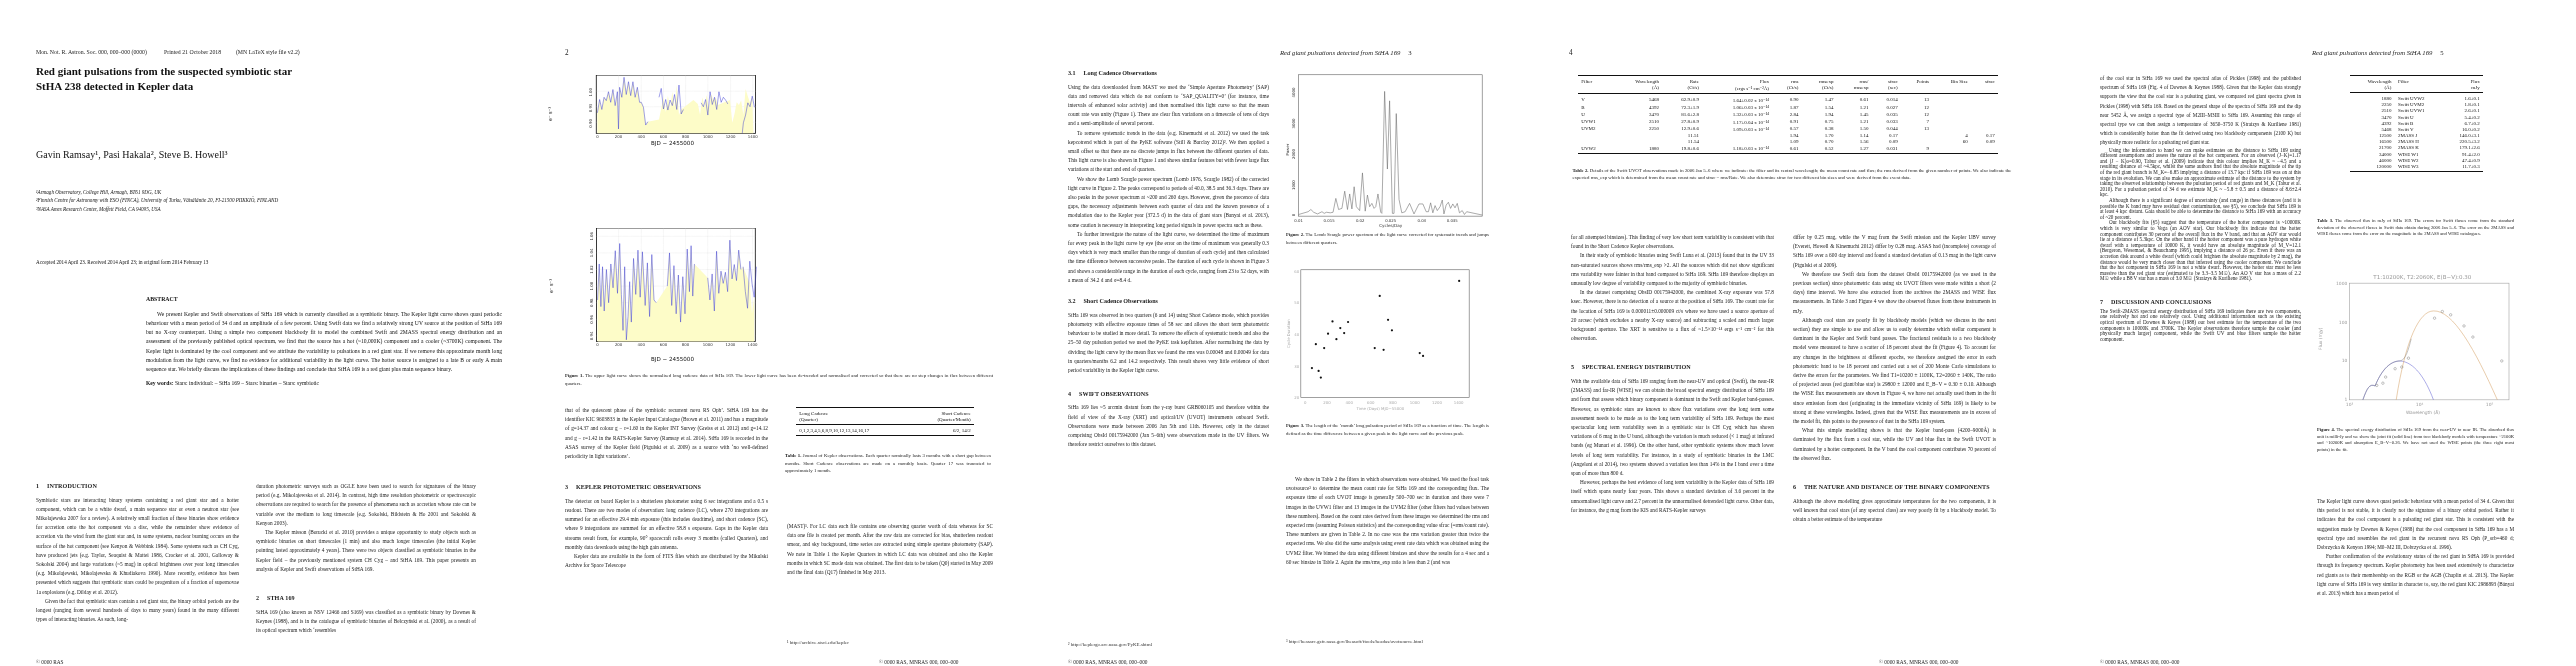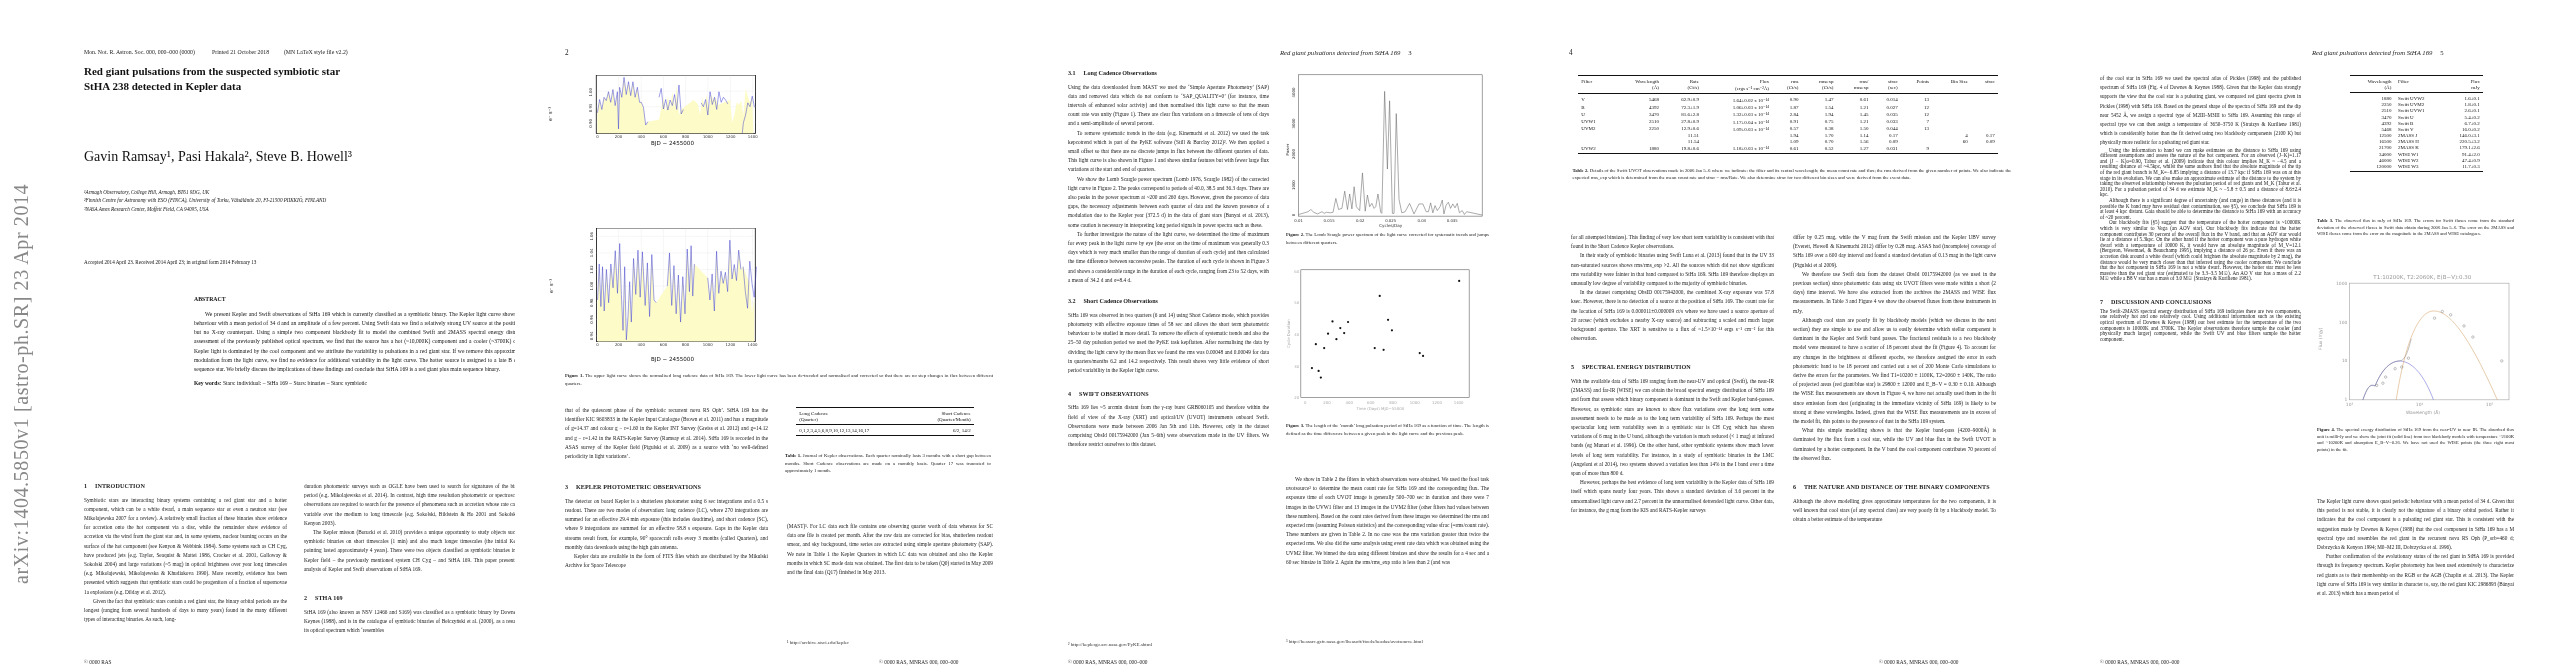--- a/index.html
+++ b/index.html
@@ -1,37 +1,37 @@
 <!DOCTYPE html>
 <html style="font-size:9px"><head>
 <meta charset="utf-8">
 <style>
   * { box-sizing: border-box; margin: 0; padding: 0; }
   html, body { width: 2576px; height: 667px; background: #fff; overflow: hidden; }
   body { font-family: "Liberation Serif", "DejaVu Serif", serif; color: #111; position: relative; }
   .page { position: absolute; top: 0; width: 515px; height: 667px; background: #fff; overflow: hidden; }
-  .p1 { left: 0; margin-left: 48px; } .p2 { left: 515px; } .p3 { left: 1030px; } .p4 { left: 1546px; } .p5 { left: 2061px; }
+  .p1 { left: 0; } .p2 { left: 515px; } .p3 { left: 1030px; } .p4 { left: 1546px; } .p5 { left: 2061px; }
   .runhead { position: absolute; top: 49px; font-size: 5.8px; color: #222; }
   .runhead-right { font-style: italic; font-size: 6.7px; }
   .pagenum { font-style: normal; margin-left: 7.8px; }
   .col { position: absolute; font-size: 5.3px; line-height: 9.2px; text-align: justify; color: #1a1a1a; }
   .col p { text-indent: 9px; margin: 0; }
   .col p.noindent { text-indent: 0; }
   .sec { font-weight: bold; font-size: 6.1px; margin: 10px 0 4.4px 0; text-transform: uppercase; letter-spacing: 0.1px; }
   .sec:first-child { margin-top: 0; }
   .subsec { font-weight: bold; font-size: 6.1px; margin: 9px 0 4.4px 0; }
   .subsec:first-child { margin-top: 0; }
   .secnum { margin-right: 7.8px; }
   .caption { font-size: 4.8px; line-height: 7.8px; text-align: justify; color: #222; }
   .caption b { font-weight: bold; }
   .footnote { position: absolute; font-size: 5px; color: #333; }
   .copyright { position: absolute; font-size: 5.3px; color: #222; }
   .arxiv { position: absolute; left: 10px; top: 584px; transform-origin: 0 0; transform: rotate(-90deg); font-size: 20px; color: #888; font-family: "Liberation Serif", serif; white-space: nowrap; letter-spacing: 0.6px; }
   .title { position: absolute; left: 36px; top: 64px; font-size: 11px; line-height: 14.5px; font-weight: bold; color: #111; }
-  .authors { position: absolute; left: 36px; top: 149px; font-size: 14px; }
+  .authors { position: absolute; left: 36px; top: 149px; font-size: 10px; }
   .affils { position: absolute; left: 36px; top: 188px; font-size: 5.1px; line-height: 8.3px; font-style: italic; }
   .accepted { position: absolute; left: 36px; top: 259px; font-size: 5.1px; }
   .abstract { position: absolute; left: 146px; top: 295px; width: 356px; font-size: 5.6px; line-height: 9.2px; text-align: justify; }
   .abstract h3 { font-size: 5.8px; font-weight: bold; margin-bottom: 5.6px; }
   .abstract p { text-indent: 11px; }
   .keywords { margin-top: 4.4px; }
   .keywords b { font-weight: bold; }
   
   .chart { position: absolute; }
   svg text { font-family: "DejaVu Sans", sans-serif; }

